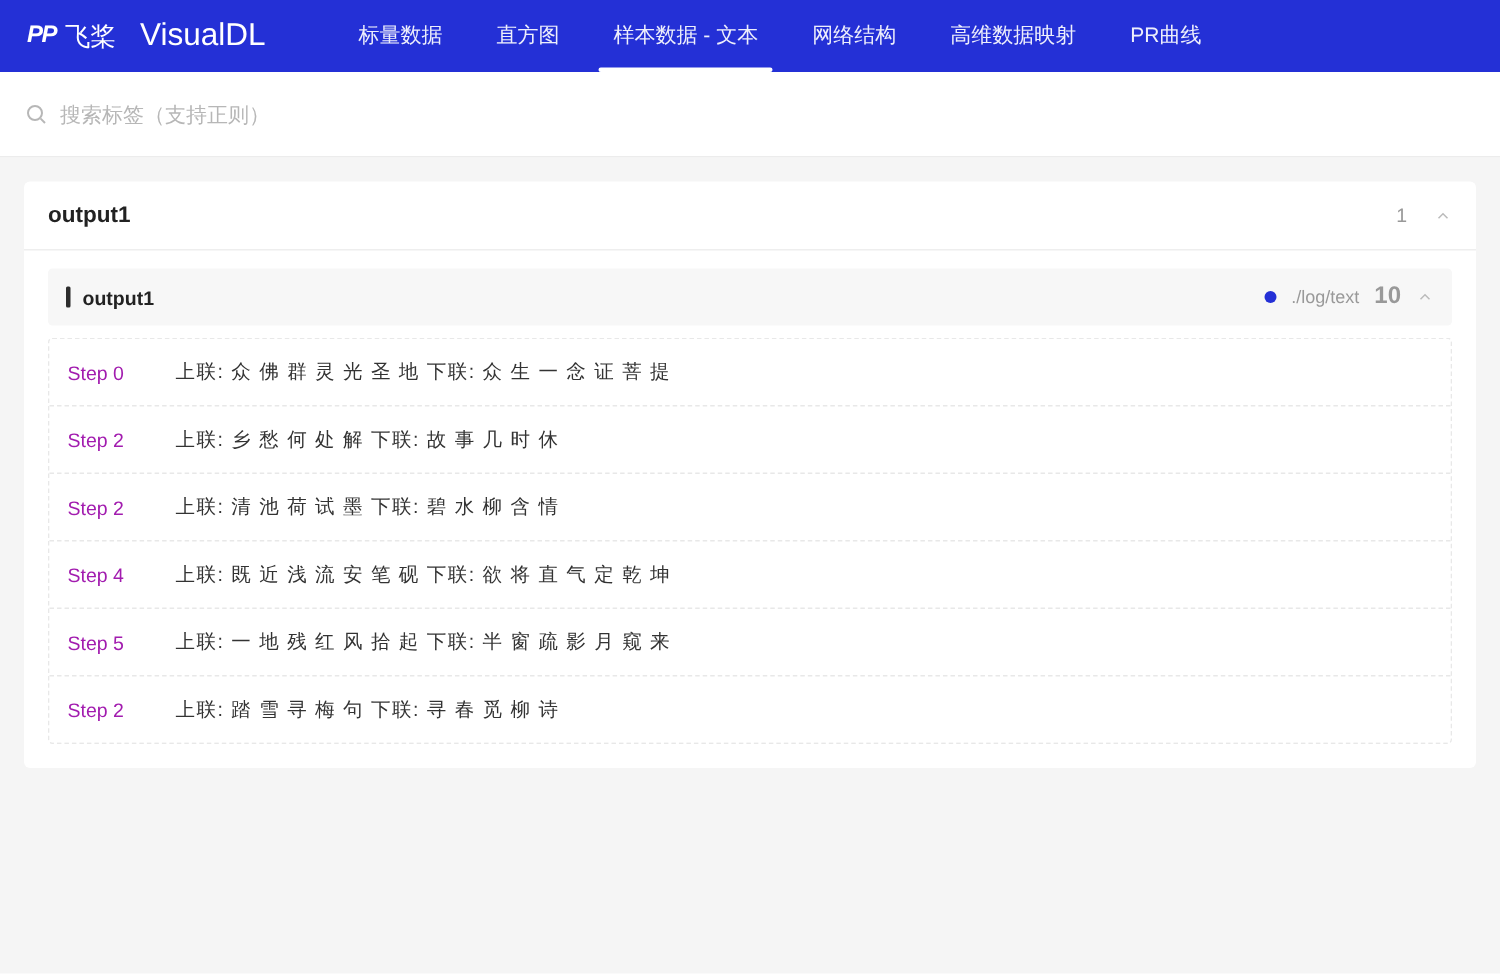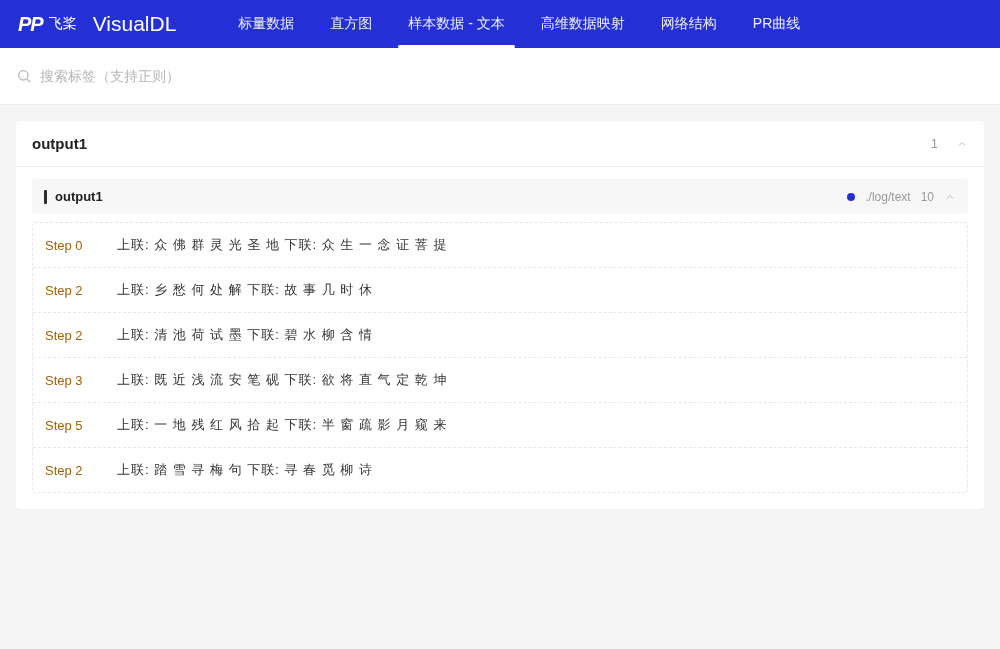--- a/index.html
+++ b/index.html
@@ -19,25 +19,25 @@
     color: #fff;
   }
   .logo-block {
     display: flex;
     align-items: center;
     gap: 6px;
   }
   .logo-mark {
     font-style: italic;
     font-weight: 700;
-    font-size: 20px;
+    font-size: 16px;
     letter-spacing: -1px;
   }
   .logo-cn {
-    font-size: 14px;
+    font-size: 17px;
     font-weight: 500;
   }
   .app-name {
     margin-left: 10px;
     font-size: 21px;
     font-weight: 400;
   }
   .nav {
     display: flex;
     align-items: center;
@@ -154,38 +154,39 @@
     width: 8px;
     height: 8px;
     border-radius: 50%;
     background: #2430d6;
   }
   .run-path {
     font-size: 12px;
     color: #999;
   }
   .run-count {
-    font-size: 12px;
+    font-size: 16px;
     color: #999;
+    font-weight: bold;
   }
   .steps {
     border: 1px dashed #e8e8e8;
     border-radius: 3px;
   }
   .step-row {
     display: flex;
     align-items: center;
     padding: 13px 12px;
     border-bottom: 1px dashed #e8e8e8;
     font-size: 13px;
     gap: 20px;
   }
   .step-row:last-child { border-bottom: none; }
   .step-label {
-    color: #a16207;
+    color: #a21caf;
     width: 52px;
     flex-shrink: 0;
   }
   .step-text {
     color: #333;
     letter-spacing: 1px;
   }
 </style>
 </head>
 <body>
@@ -193,22 +194,22 @@
 <div class="header">
   <div class="logo-block">
     <span class="logo-mark">PP</span>
     <span class="logo-cn">飞桨</span>
     <span class="app-name">VisualDL</span>
   </div>
   <div class="nav" id="nav">
       <div class="nav-item">标量数据</div>
       <div class="nav-item">直方图</div>
       <div class="nav-item active">样本数据 - 文本</div>
+      <div class="nav-item">网络结构</div>
       <div class="nav-item">高维数据映射</div>
-      <div class="nav-item">网络结构</div>
       <div class="nav-item">PR曲线</div>
     </div>
 </div>
 
 <div class="searchbar-wrap">
   <div class="searchbar">
     <svg class="search-icon" viewBox="0 0 24 24" fill="none" stroke="currentColor" stroke-width="2">
       <circle cx="11" cy="11" r="7"></circle>
       <line x1="21" y1="21" x2="16.65" y2="16.65"></line>
     </svg>
@@ -245,21 +246,21 @@
           </div>
           <div class="step-row">
             <span class="step-label">Step 2</span>
             <span class="step-text">上联: 乡 愁 何 处 解 下联: 故 事 几 时 休</span>
           </div>
           <div class="step-row">
             <span class="step-label">Step 2</span>
             <span class="step-text">上联: 清 池 荷 试 墨 下联: 碧 水 柳 含 情</span>
           </div>
           <div class="step-row">
-            <span class="step-label">Step 3</span>
+            <span class="step-label">Step 4</span>
             <span class="step-text">上联: 既 近 浅 流 安 笔 砚 下联: 欲 将 直 气 定 乾 坤</span>
           </div>
           <div class="step-row">
             <span class="step-label">Step 5</span>
             <span class="step-text">上联: 一 地 残 红 风 拾 起 下联: 半 窗 疏 影 月 窥 来</span>
           </div>
           <div class="step-row">
             <span class="step-label">Step 2</span>
             <span class="step-text">上联: 踏 雪 寻 梅 句 下联: 寻 春 觅 柳 诗</span>
           </div>

